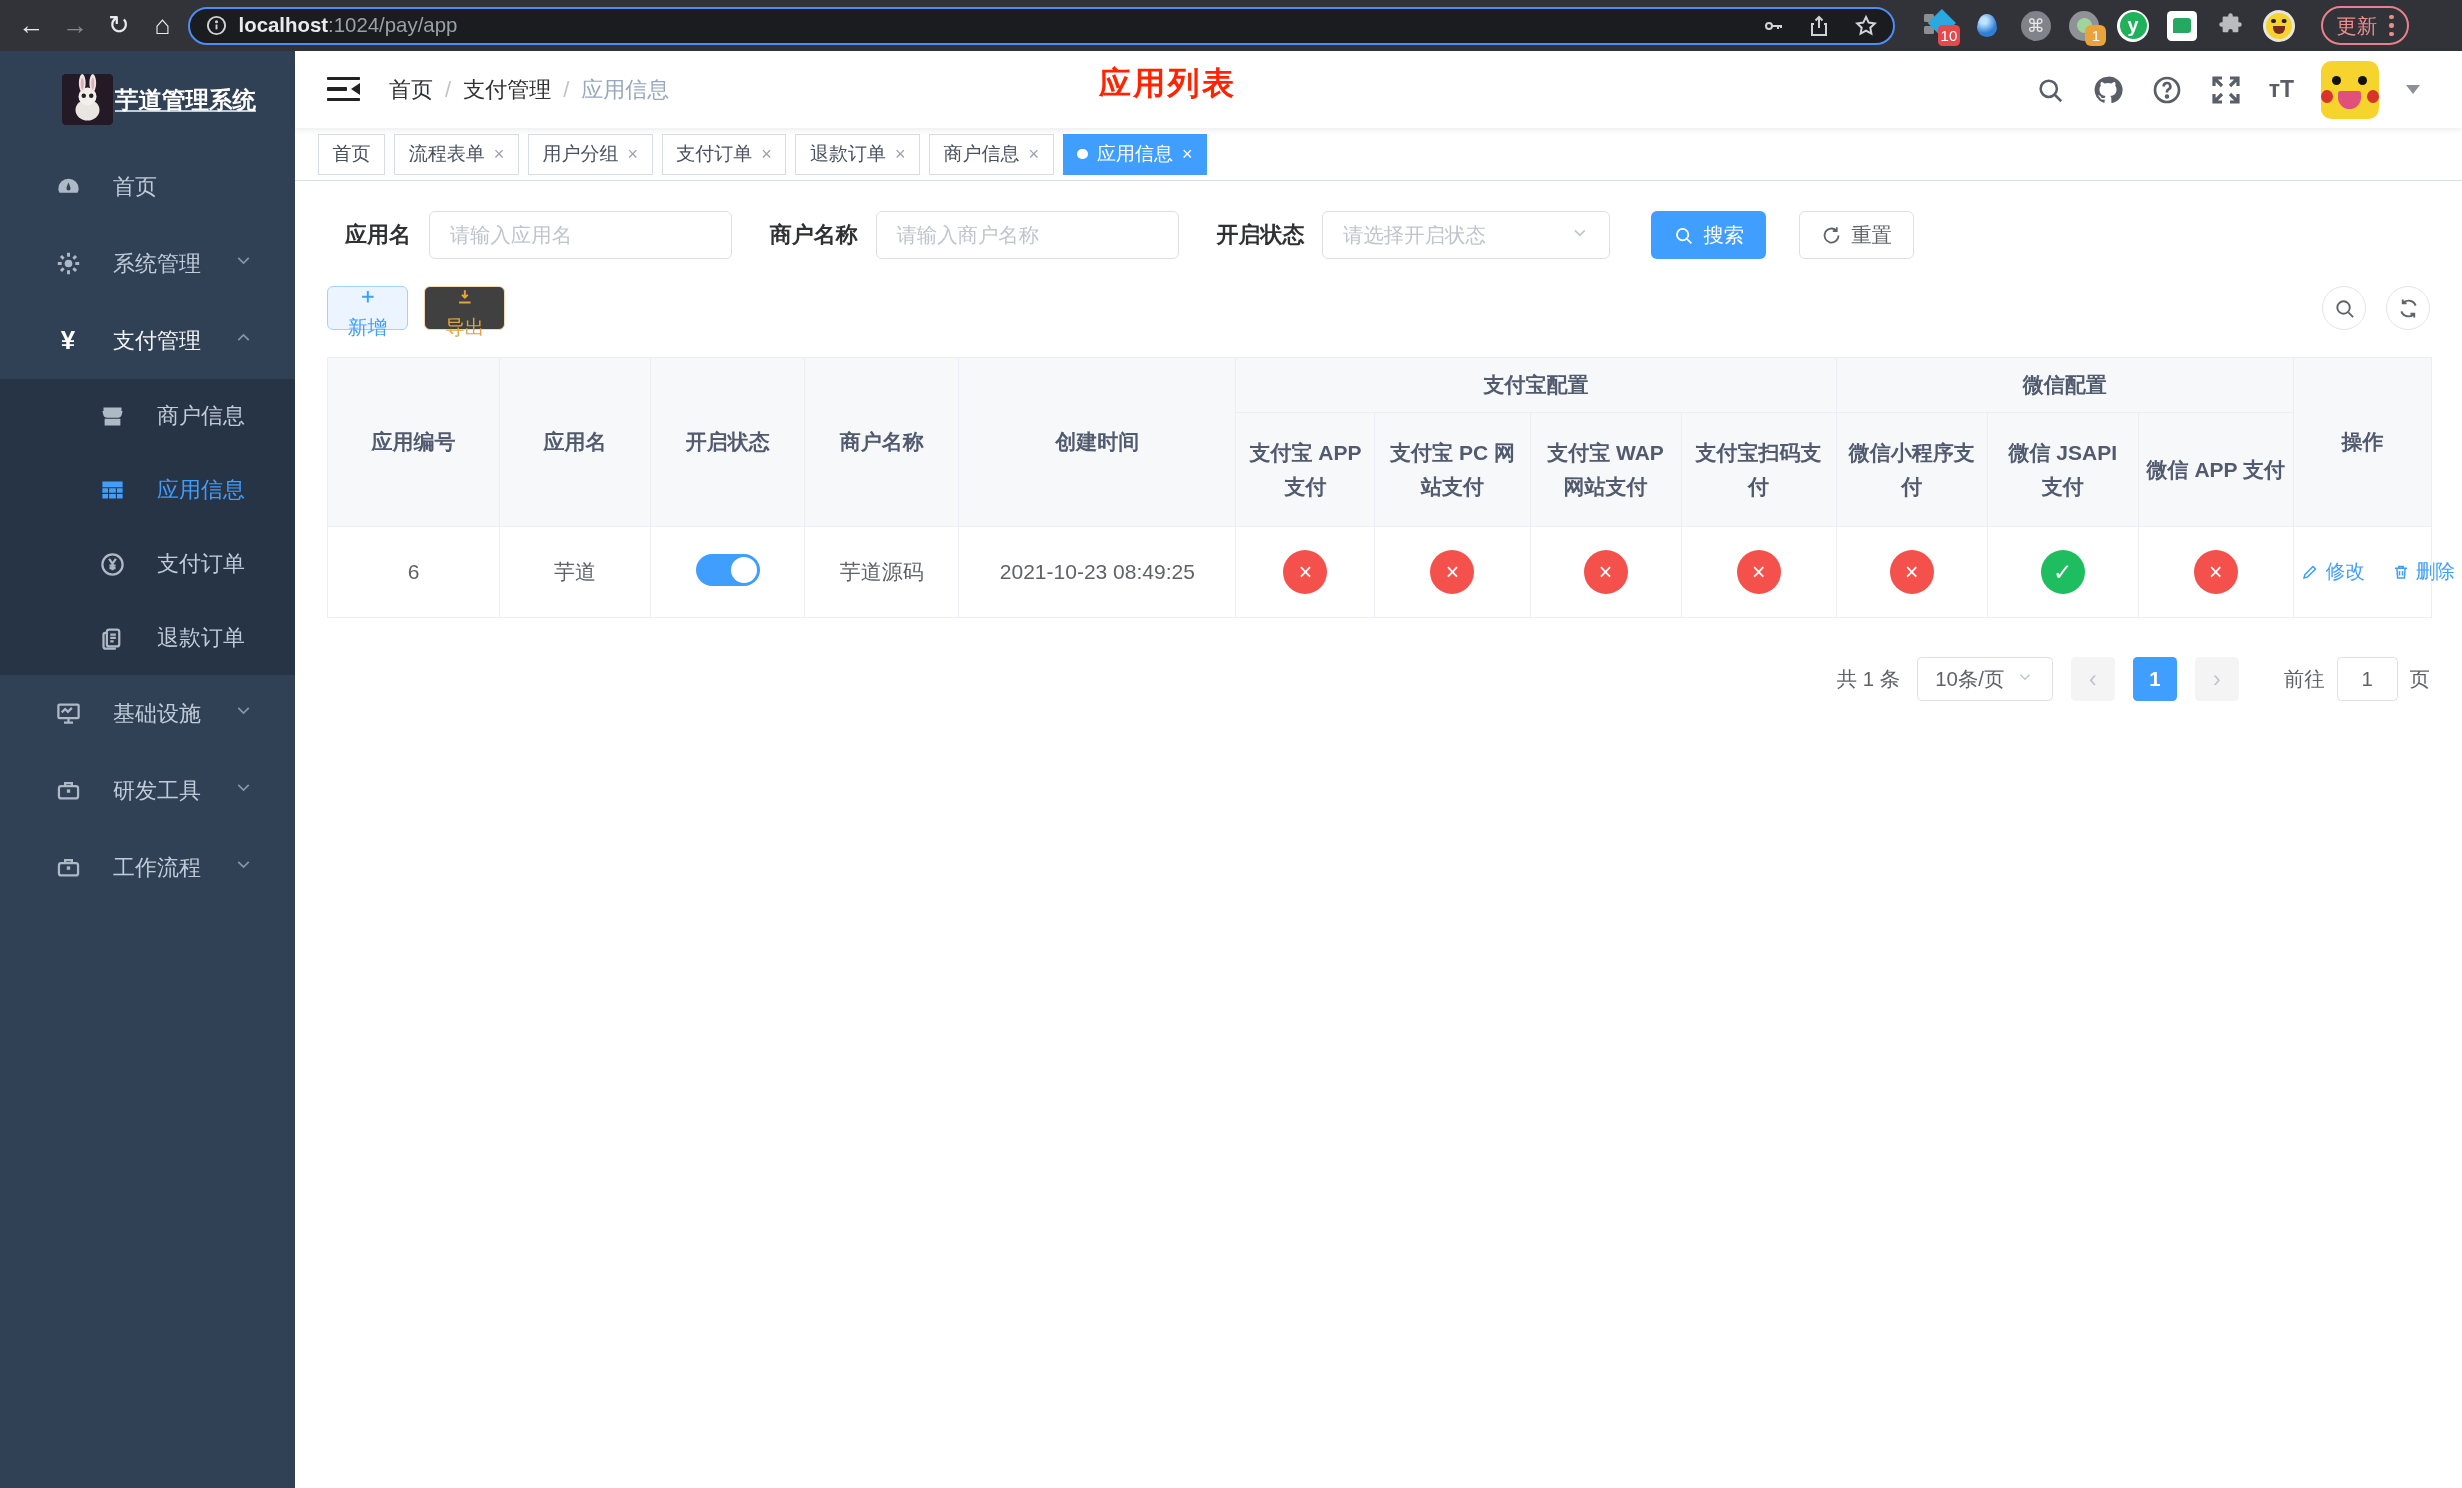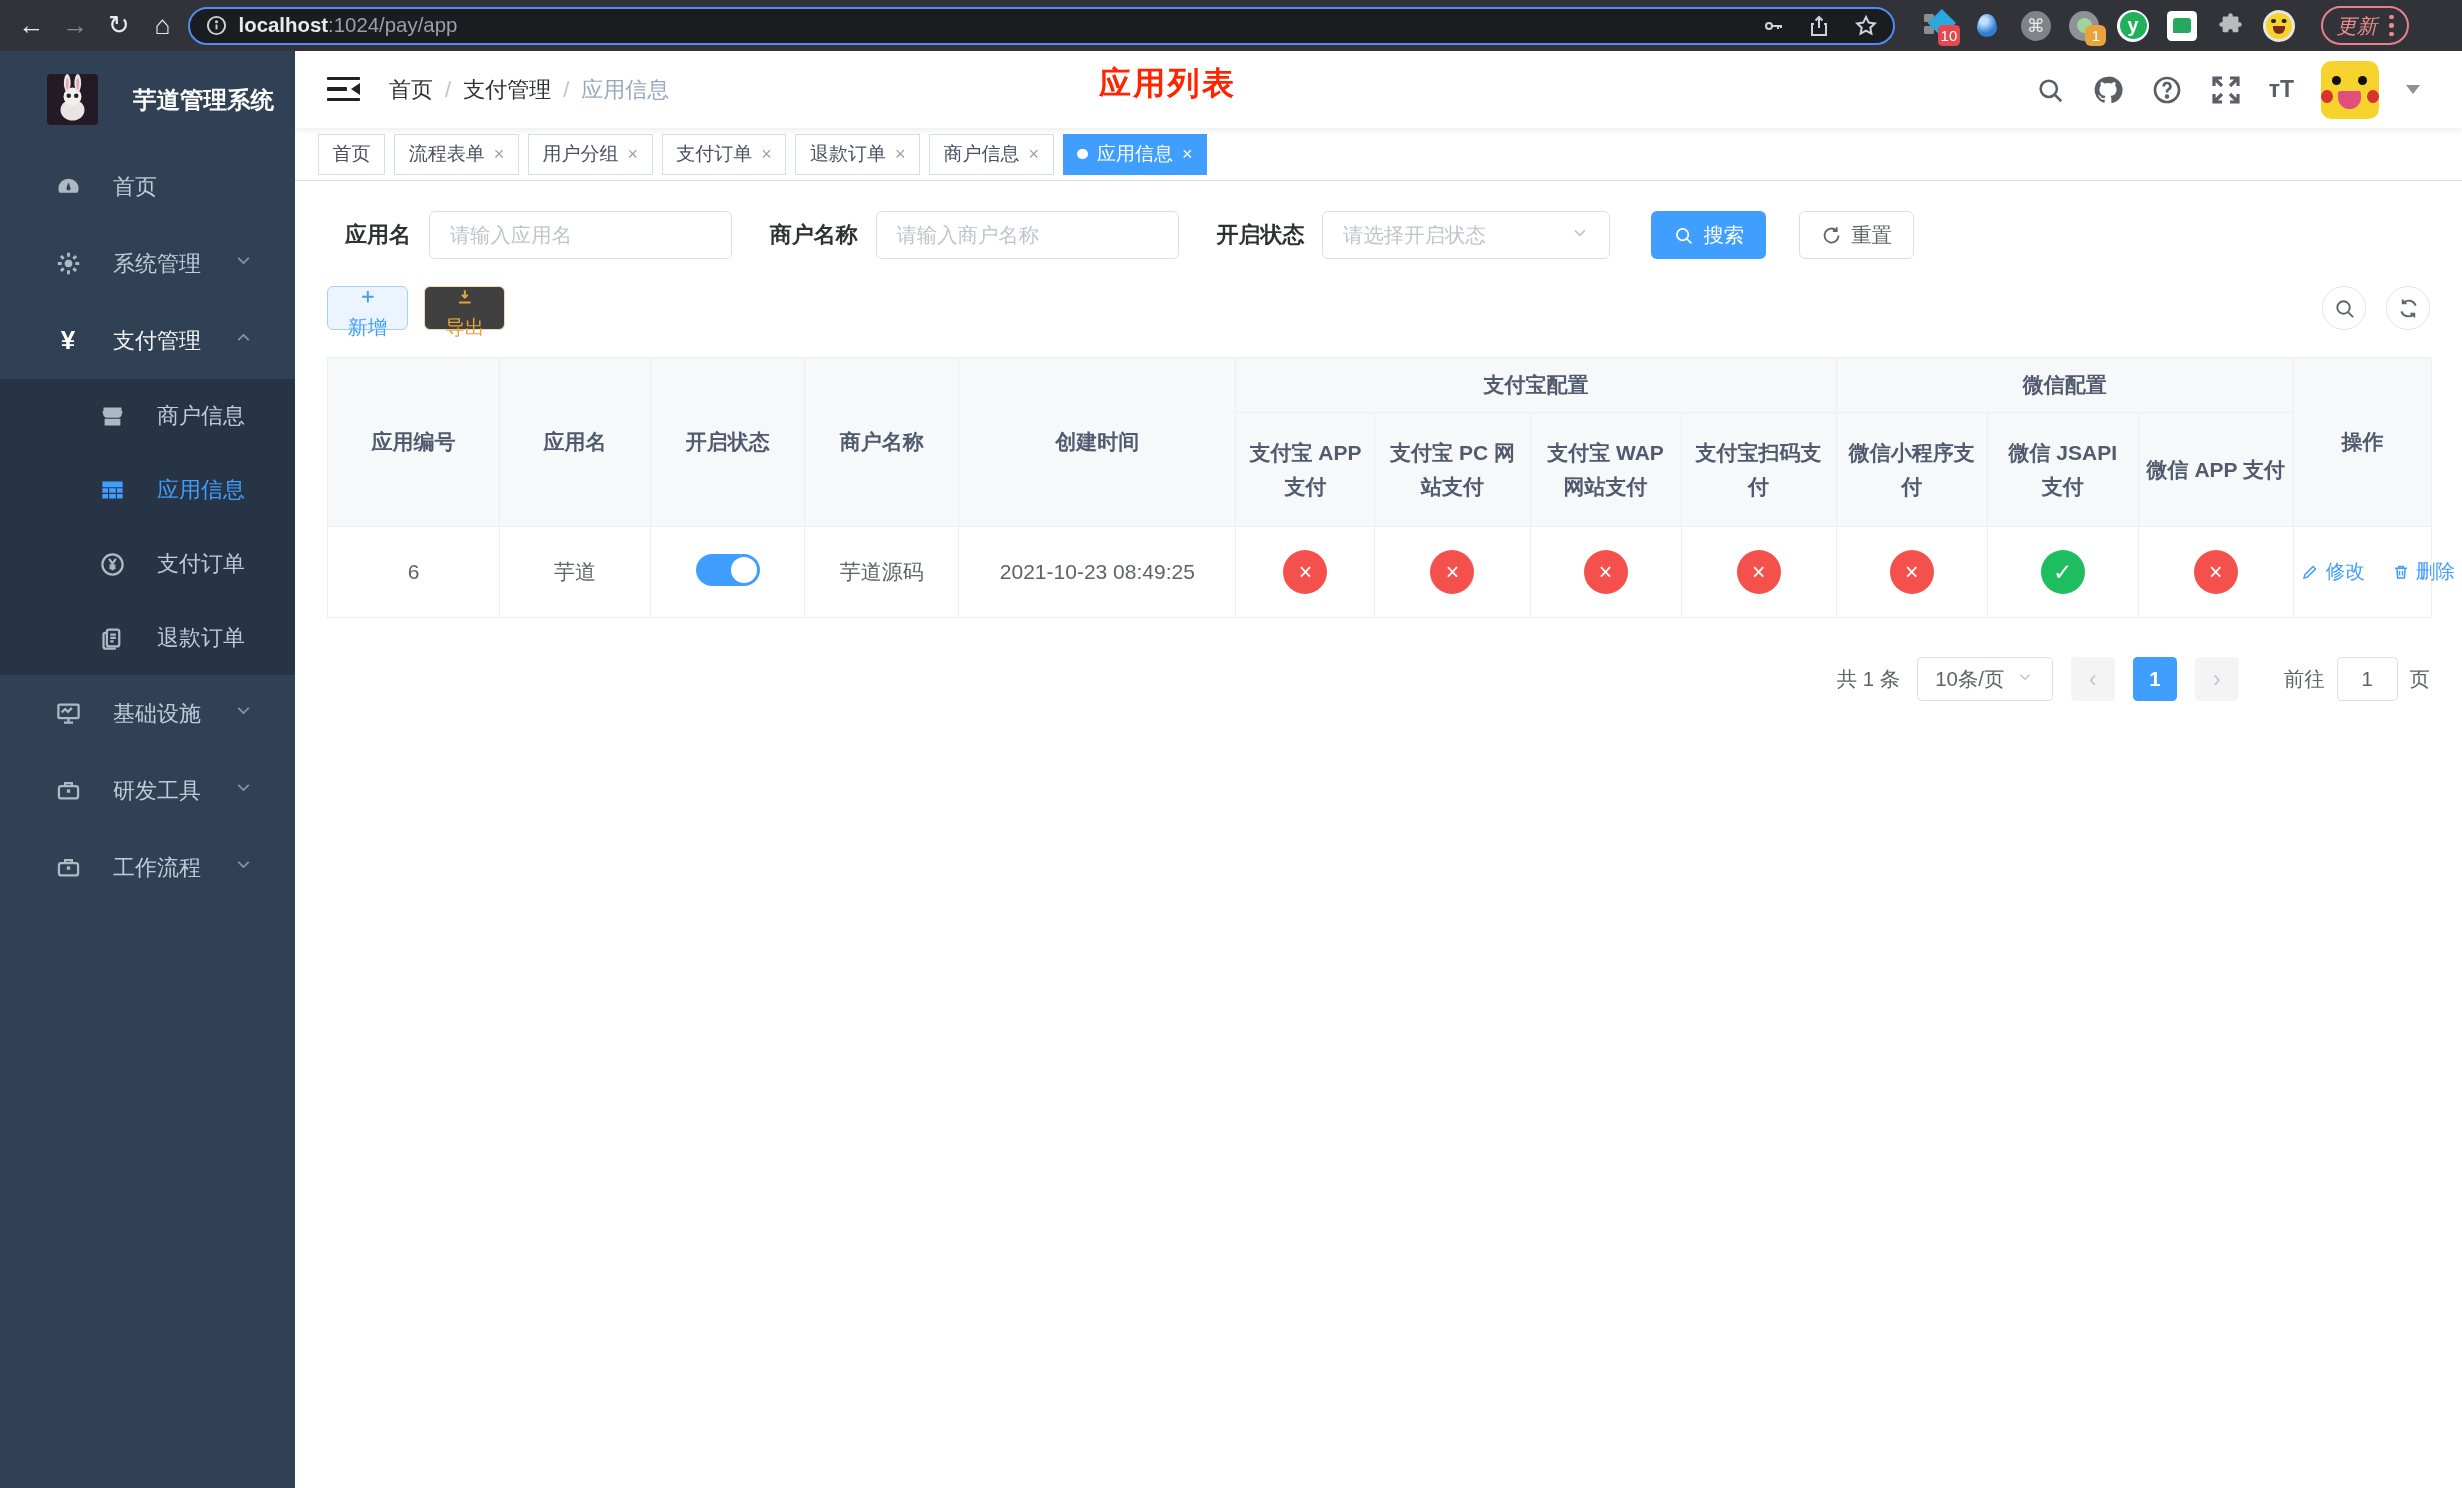--- a/index.html
+++ b/index.html
@@ -40,30 +40,30 @@
   .ycirc i{width:27px;height:27px;border-radius:50%;background:#21b15a;color:#fff;font-style:normal;
     display:flex;align-items:center;justify-content:center;font-size:19.7px;font-weight:bold;}
   .chat{width:30px;height:30px;background:#fff;border-radius:4.5px;display:flex;align-items:center;justify-content:center;}
   .chat i{width:18px;height:15px;background:#27a860;border-radius:3px 3px 3px 0;display:block;}
   .puzzle{color:#b9bbbe;}
   .emoji{width:32px;height:32px;border-radius:50%;background:#e8e6e0;display:flex;align-items:center;justify-content:center;}
   .emoji i{width:26px;height:26px;border-radius:50%;background:#f6d32d;position:relative;display:block;}
   .emoji i:before{content:"";position:absolute;left:5.3px;top:6px;width:4.5px;height:4.5px;border-radius:50%;background:#222;box-shadow:10.6px 0 0 #222;}
   .emoji i:after{content:"";position:absolute;left:6.8px;top:13.6px;width:12px;height:7.6px;border-radius:0 0 10.6px 10.6px;background:#7a2c20;}
   .update-pill{margin-left:18px;height:39px;border:2.3px solid #e9818c;border-radius:21px;color:#ef8d8d;
-    display:flex;align-items:center;gap:12px;padding:0 13.6px;font-size:20.4px;font-style:italic;}
+    display:flex;align-items:center;gap:12px;padding:0 13.6px;font-size:20.4px;}
   .kebab{display:flex;flex-direction:column;gap:3.8px;}
   .kebab i{width:4.5px;height:4.5px;border-radius:50%;background:#ef8d8d;display:block;}
 
   
   .shell{display:flex;height:1437px;}
 
   
   .sidebar{width:295px;background:var(--sidebar-bg);color:var(--sidebar-text);flex:none;display:flex;flex-direction:column;}
-  .logo-row{height:97px;display:flex;align-items:center;gap:35px;padding-left:47px;}
+  .logo-row{height:97px;display:flex;align-items:center;gap:2px;padding-left:62px;text-decoration:underline;}
   .logo-img{width:51px;height:51px;border-radius:4.5px;background:#1d1622;overflow:hidden;flex:none;}
   .logo-title{color:#fff;font-size:23.5px;font-weight:bold;}
   .menu{flex:1;}
   .menu-item{height:77px;display:flex;align-items:center;gap:30px;padding:0 41px 0 53px;font-size:22px;cursor:pointer;}
   .menu-item .mi-icon{width:30px;display:flex;justify-content:center;color:#aeb9c6;flex:none;}
   .menu-item .mi-label{flex:1;}
   .menu-item .chev{color:#8795a5;}
   .submenu{background:var(--submenu-bg);}
   .submenu .menu-item{height:74px;padding-left:97px;}
   .submenu .menu-item.active{color:var(--primary);}

